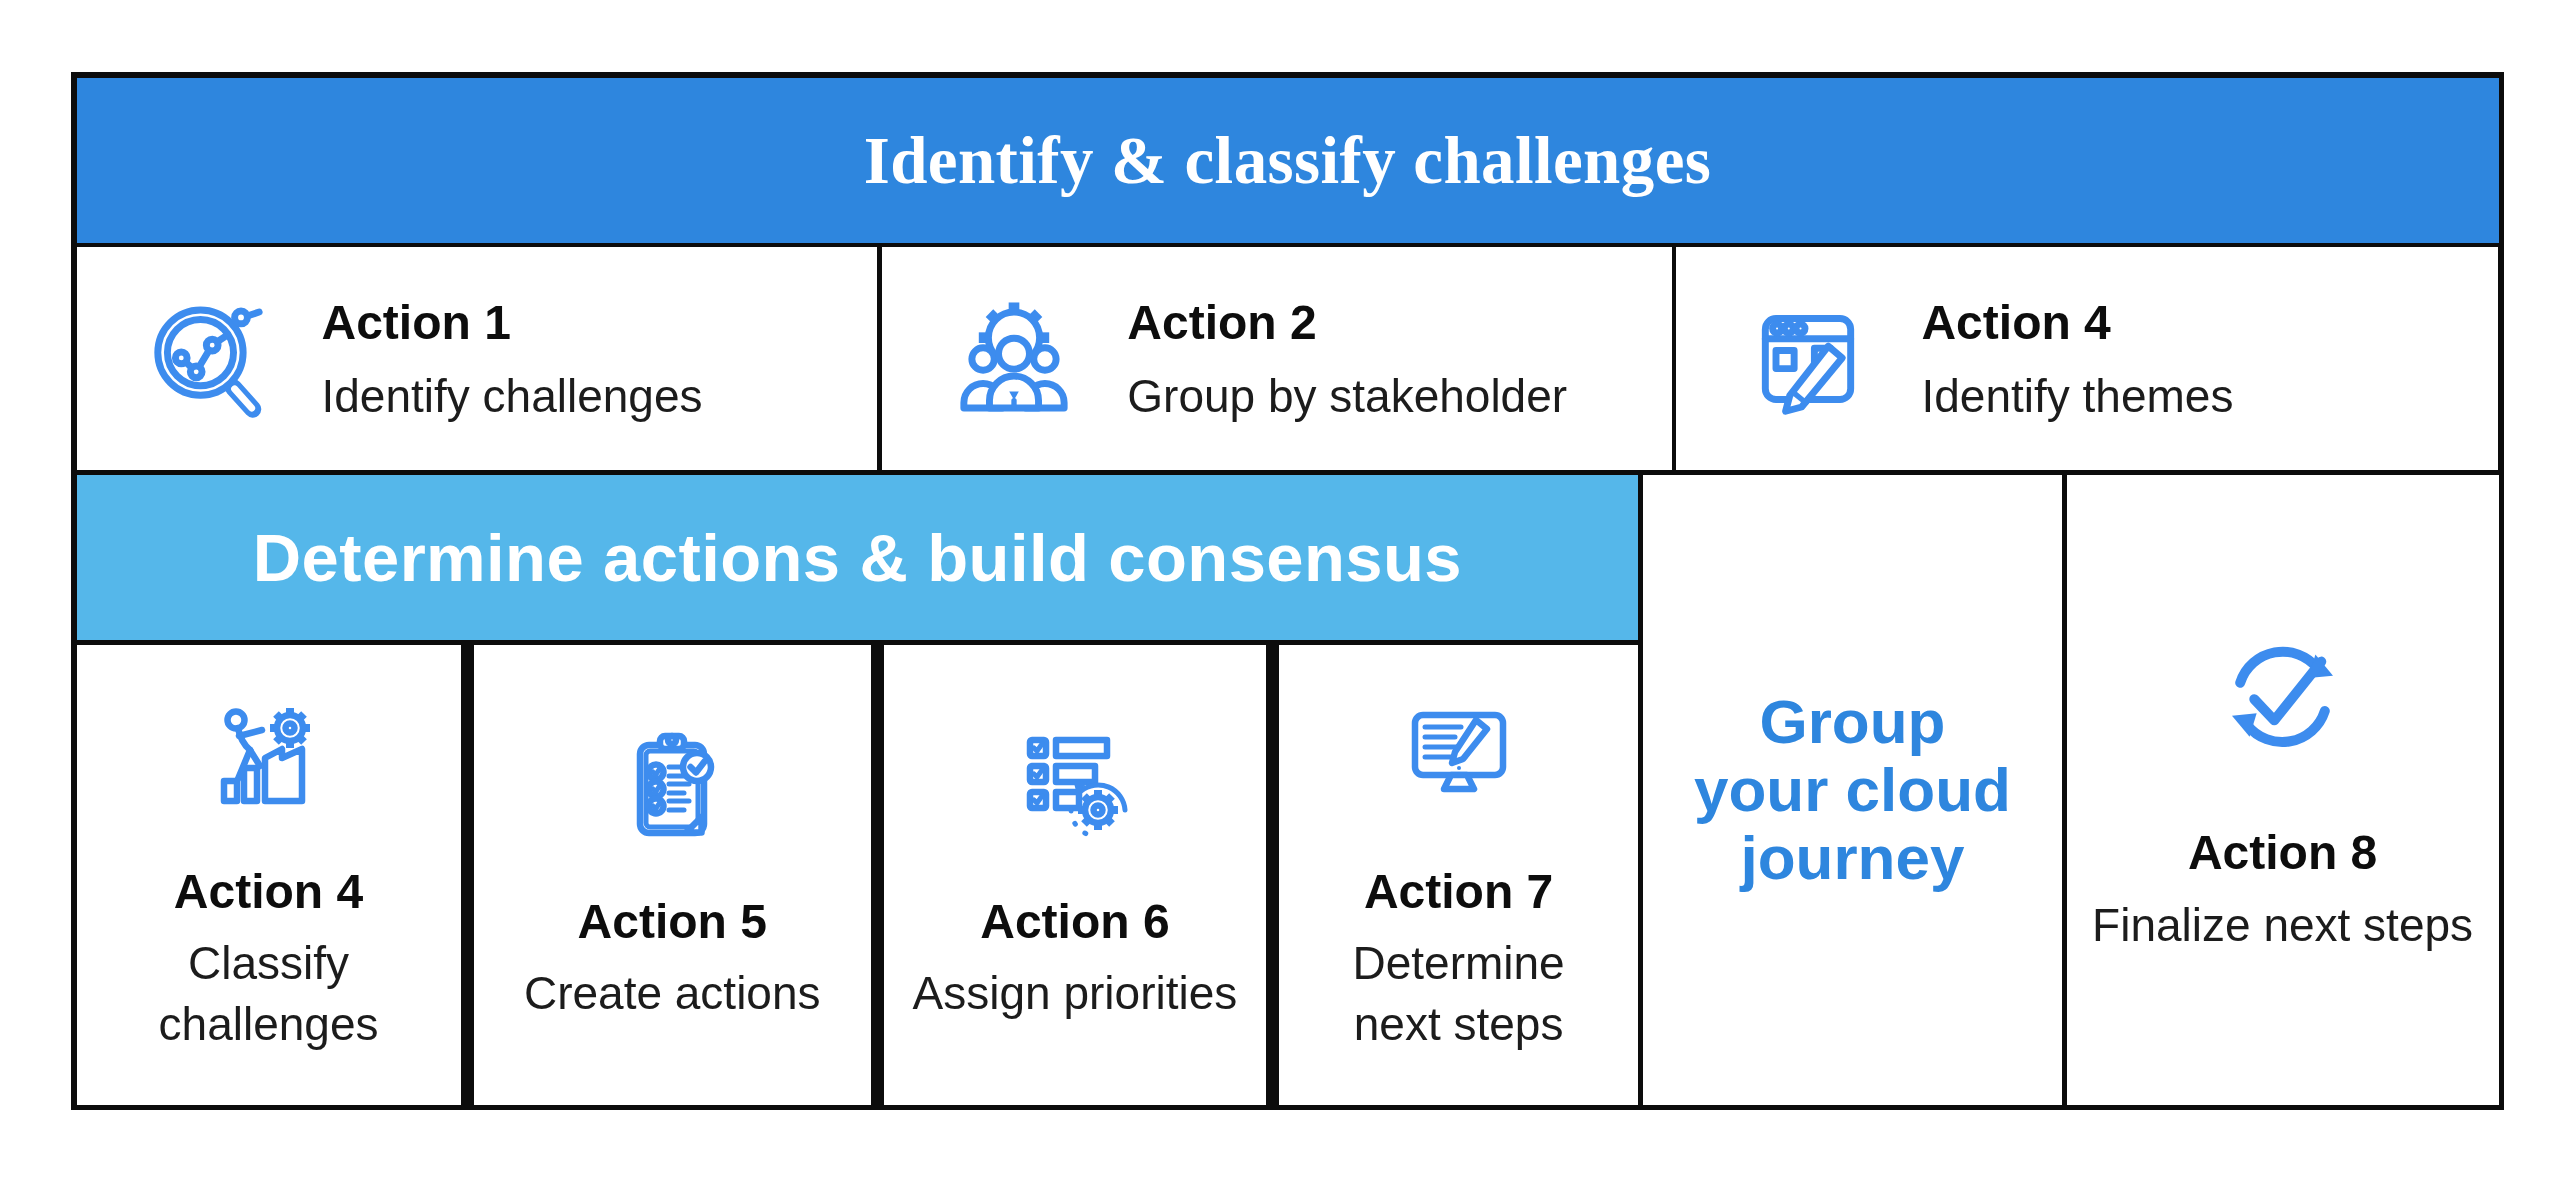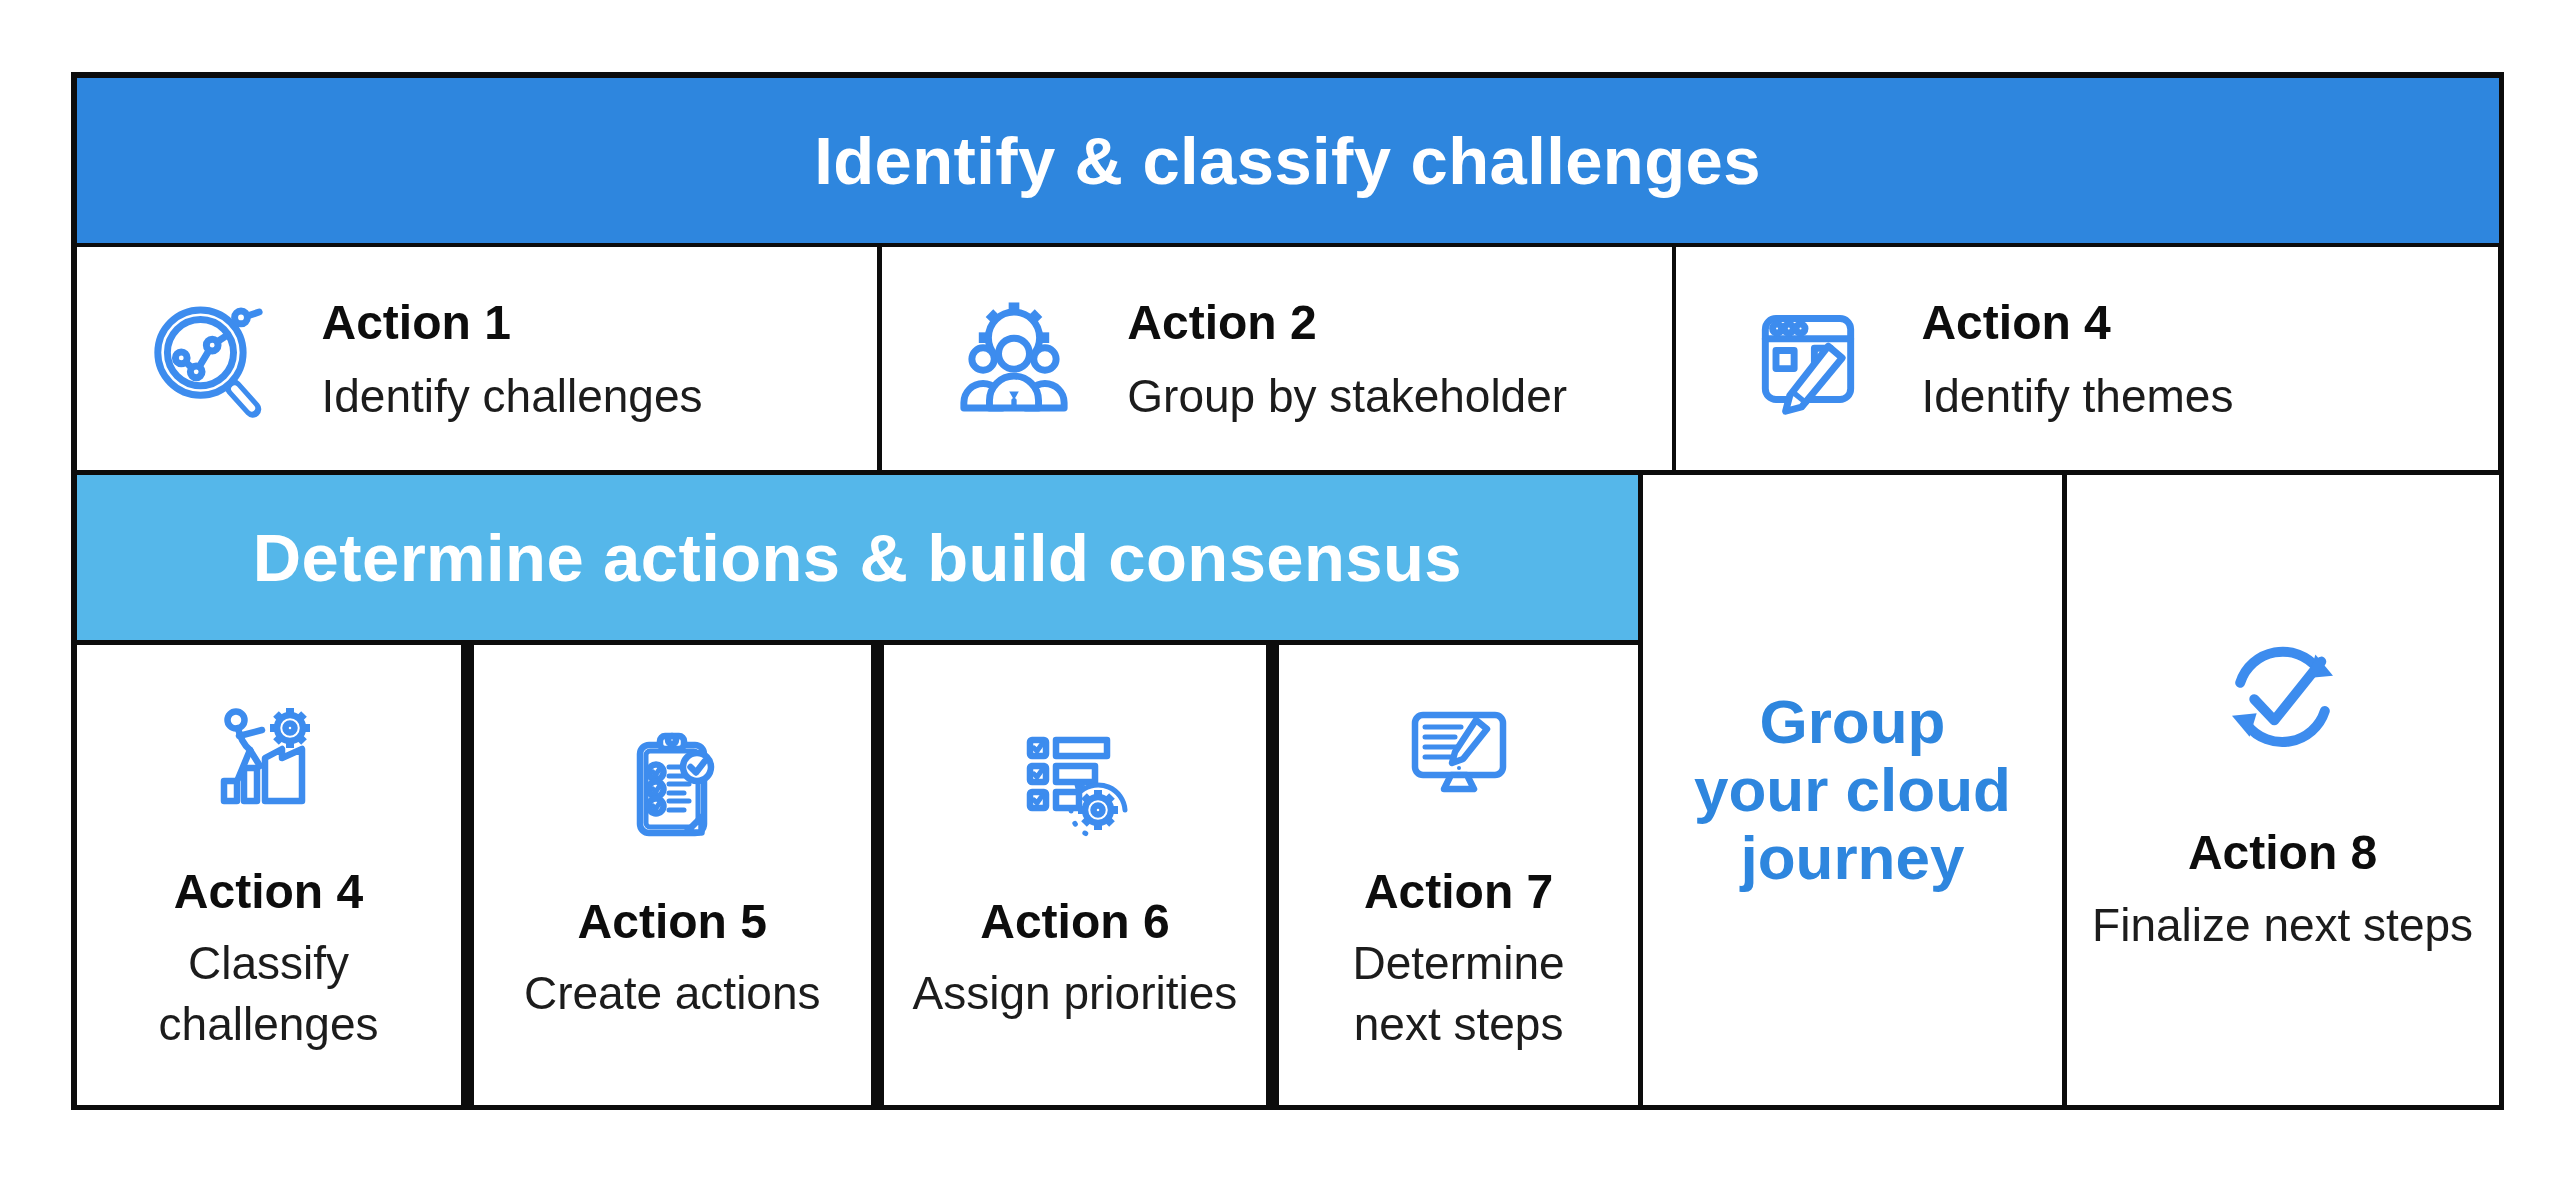--- a/index.html
+++ b/index.html
@@ -17,21 +17,21 @@
   .row-top3 { flex: 0 0 223px; }
   .row-bottom { flex: 1; justify-content: space-between; }
   .left-block { display: flex; flex-direction: column; gap: 4.8px; min-width: 0; }
   .row-actions4 { flex: 1; display: flex; gap: 13px; }
 
   .banner {
     display: flex; align-items: center; justify-content: center;
     font-weight: 700; font-size: 67px; letter-spacing: 0.4px;
     color: var(--banner-text, #ffffff);
   }
-  .banner-top { flex: 0 0 165px; background: var(--banner-primary, #2E86DE); }
+  .banner-top { flex: 0 0 165px; background: var(--banner-primary, #2E86DE); font-family: Liberation Serif, serif; }
   .banner-mid { flex: 0 0 165px; background: var(--banner-secondary, #55B7EA); }
 
   .cell { background: var(--cell-bg, #ffffff); display: flex; align-items: center; justify-content: center; min-width: 0; }
 
   .cell-h { justify-content: flex-start; padding-left: 68px; gap: 49px; }
   .cell-h .icon { width: 128px; height: 128px; flex: 0 0 auto; }
 
   .cell-v { flex-direction: column; text-align: center; padding: 16px 24px; }
   .cell-v .icon { width: 120px; height: 120px; margin-bottom: 49px; }
   .cell-v .d { margin-top: 14.3px; line-height: 1.32; }

